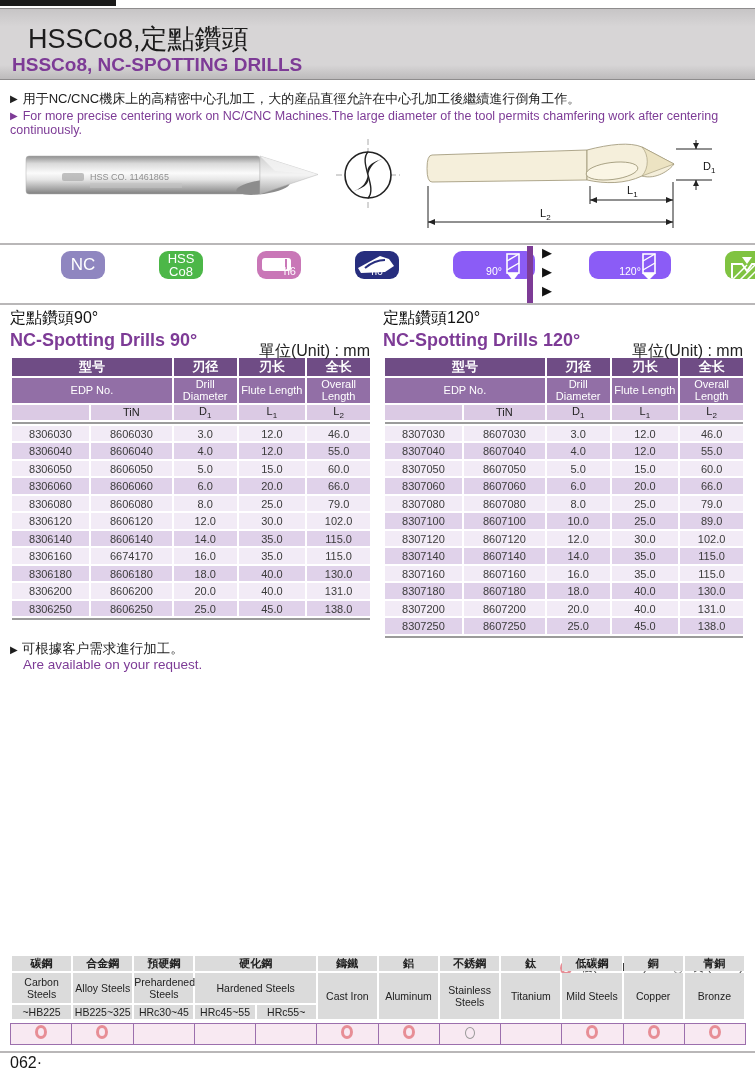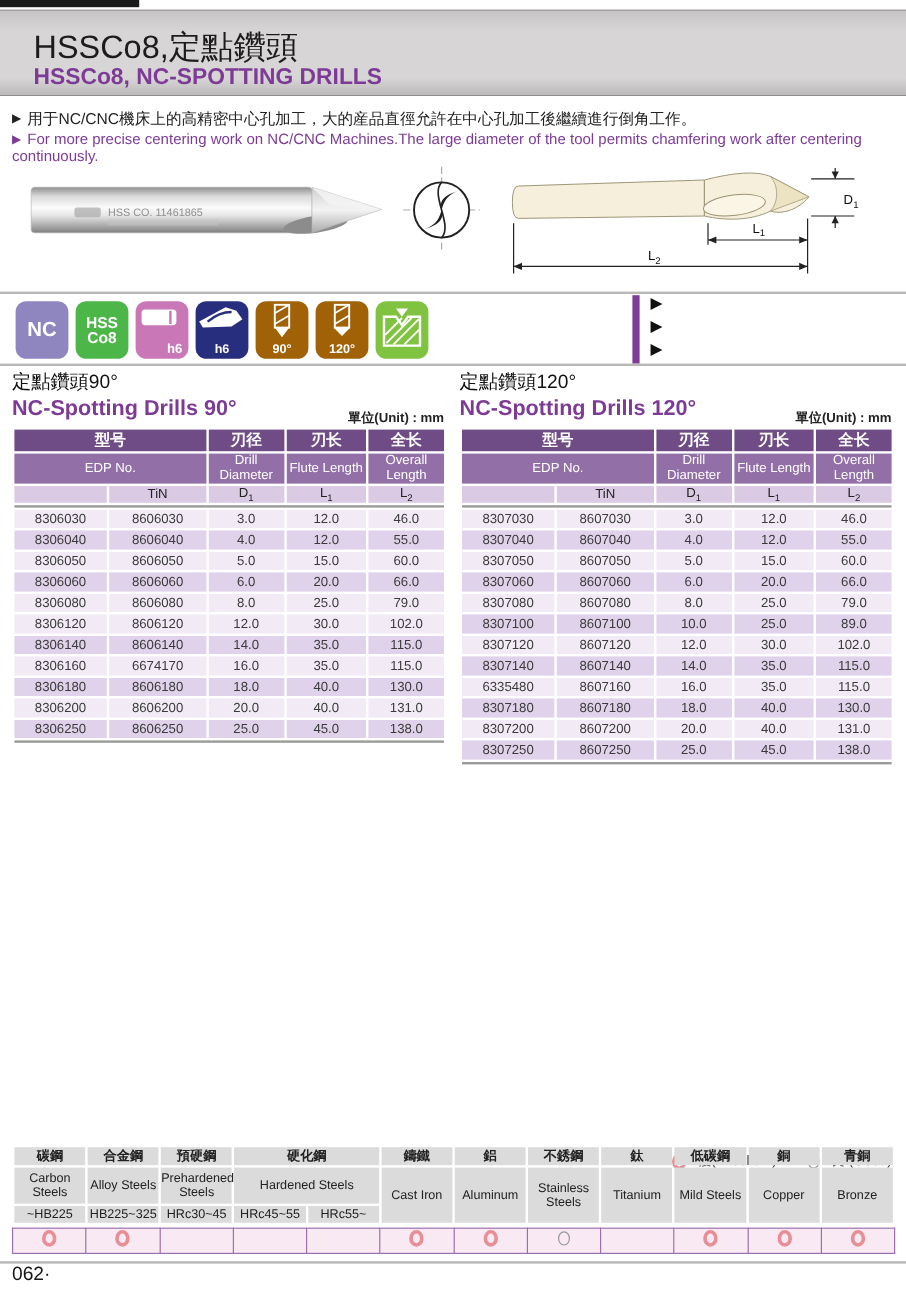--- a/index.html
+++ b/index.html
@@ -6,54 +6,54 @@
   .page{position:relative;width:755px;height:1086px;background:#fff;
         font-family:"Liberation Sans",sans-serif;overflow:hidden;}
   .abs{position:absolute;}
 
   
   .topbar{left:0;top:0;width:116px;height:6px;background:#1a1a1a;}
   .band{left:0;top:8px;width:755px;height:70px;
         background:linear-gradient(#c7c5c6,#d7d5d6 25%,#d7d5d6 80%,#bcbabb);
         border-top:1px solid #8e8c8d;border-bottom:1px solid #8e8c8d;}
   .title-zh{left:28px;top:12px;font-size:27px;color:#1c1c1c;}
-  .title-en{left:28px;top:45px;font-size:19px;font-weight:bold;color:#7d3b96;}
+  .title-en{left:12px;top:45px;font-size:19px;font-weight:bold;color:#7d3b96;}
   .bullet{left:10px;font-size:13px;color:#222;}
   .bullet .arr{font-size:10px;margin-right:5px;position:relative;top:-1px;}
   .bullet.en{color:#7d3b96;}
 
   .hr{left:0;width:755px;height:2px;background:#b9b7b8;}
 
   
   .icons{left:13px;top:251px;display:flex;gap:6px;}
-  .badge{position:relative;width:44px;height:48px;border-radius:9px;color:#fff;
-         font-weight:bold;overflow:hidden;flex:none;}
+  .badge{position:relative;width:44px;height:28px;border-radius:9px;color:#fff;
+         font-weight:normal;overflow:hidden;flex:none;margin-left:48px;}
   .badge .center{position:absolute;inset:0;display:flex;align-items:center;justify-content:center;}
   .badge .two{flex-direction:column;line-height:1.02;font-size:13px;text-align:center;}
   .badge .corner{position:absolute;right:5px;bottom:2px;font-size:11px;}
   .badge .bottom{position:absolute;left:0;right:0;bottom:2px;text-align:center;font-size:10.5px;}
   .b-nc{background:#8f86c0;}
   .b-hss{background:#4cb748;}
   .b-h6p{background:#c977b7;}
   .b-h6n{background:#272e7e;}
-  .b-or{background:#a16207;}
+  .b-or{background:#8b5cf6;padding-left:38px;}
   .b-gr{background:#80c341;}
   .b-nc .center{font-size:17px;}
   .shank{position:absolute;left:5px;top:7px;width:29px;height:13px;background:#fff;border-radius:3px;}
   .shank:after{content:"";position:absolute;right:4px;top:1px;bottom:1px;width:2px;background:#c977b7;}
   .pbar{left:527px;top:246px;width:6px;height:57px;background:#7d3b96;}
   .tri-col{left:542px;top:245px;display:flex;flex-direction:column;gap:3px;color:#111;font-size:13px;line-height:16px;}
 
   
   .tblock{position:absolute;top:308px;width:362px;}
   .t-left{left:10px;}
   .t-right{left:383px;}
   .tzh{margin:0;font-size:16px;font-weight:500;color:#111;}
   .ten{margin:1px 0 0;font-size:18px;font-weight:bold;color:#7d3b96;}
-  .unit{position:absolute;right:2px;top:33px;font-size:11px;color:#222;font-weight:bold;}
+  .unit{position:absolute;right:2px;top:33px;font-size:16px;color:#222;}
   table.spec{margin-top:5px;border-collapse:separate;border-spacing:2px;width:362px;
              table-layout:fixed;}
   table.spec td{text-align:center;padding:0;}
   tr.h1 td{background:#6f4c85;color:#fff;font-size:13px;font-weight:bold;height:17px;}
   tr.h2 td{background:#926fa6;color:#fff;font-size:11px;height:24px;line-height:1.12;}
   tr.h3 td{background:#dbcae4;color:#222;font-size:11px;height:13px;}
   tr.h3 sub{font-size:8px;}
   tr.sep td{background:#9b9b9b;height:2px;}
   table.spec tbody td{font-size:11px;height:15.5px;color:#3b3b3b;background:#f2ebf6;}
   table.spec tbody tr.alt td{background:#e0d2ea;margin-left:20px;}
@@ -430,21 +430,21 @@
             <td>102.0</td>
           </tr>
           <tr class="alt">
             <td>8307140</td>
             <td>8607140</td>
             <td>14.0</td>
             <td>35.0</td>
             <td>115.0</td>
           </tr>
           <tr>
-            <td>6335480</td>
+            <td>8307160</td>
             <td>8607160</td>
             <td>16.0</td>
             <td>35.0</td>
             <td>115.0</td>
           </tr>
           <tr class="alt">
             <td>8307180</td>
             <td>8607180</td>
             <td>18.0</td>
             <td>40.0</td>
@@ -466,20 +466,24 @@
           </tr>
         </tbody>
       <tfoot>
           <tr class="sep">
             <td colspan="5"></td>
           </tr>
         </tfoot>
     </table>
   </div>
 
+  <div class="abs note">
+    <div><span class="arr" style="font-size:10px;margin-right:4px;">▶</span><span>可根據客户需求進行加工。</span></div>
+    <div class="en">Are available on your request.</div>
+  </div>
 
   <div class="abs legend">
     <span class="item">
       <span class="ring excellent"></span>
       <span>: 優(Excellent)</span>
     </span>
     <span class="item">
       <span class="ring good"></span>
       <span>: 良 (Good)</span>
     </span>

